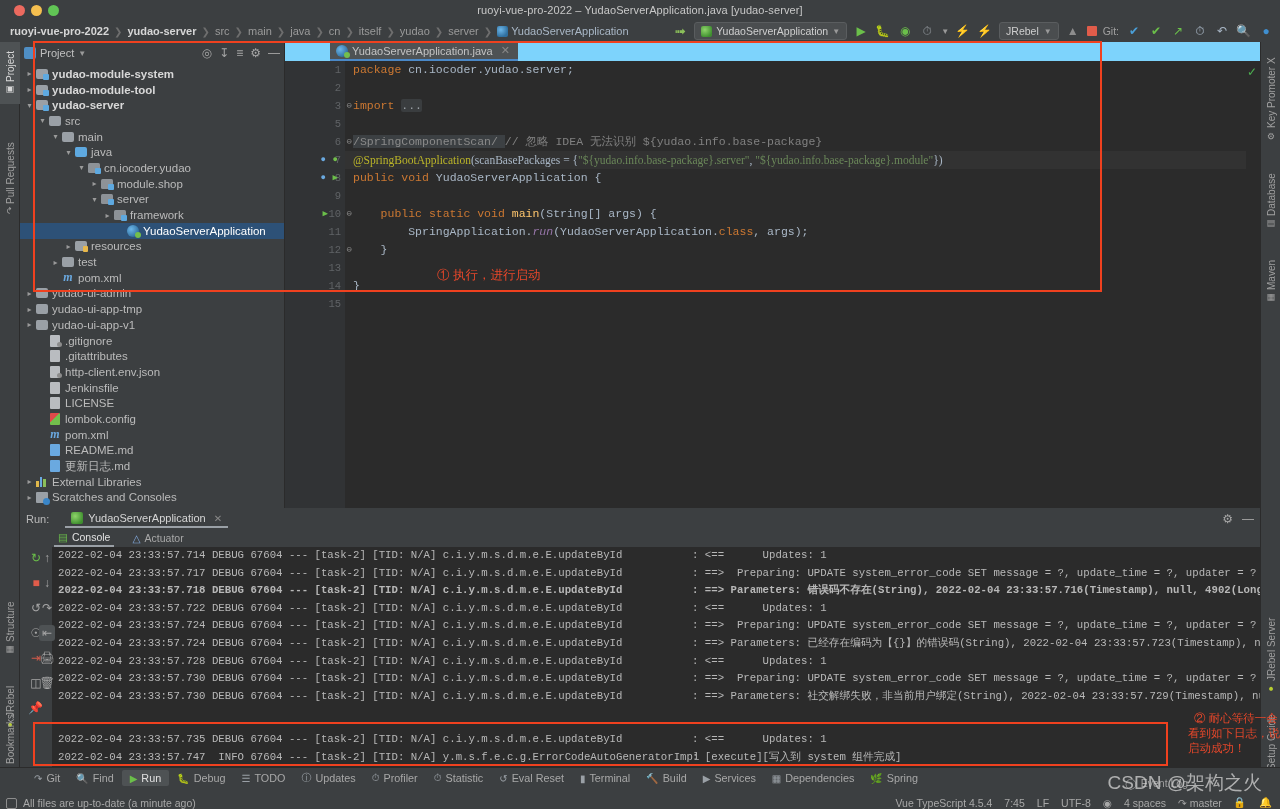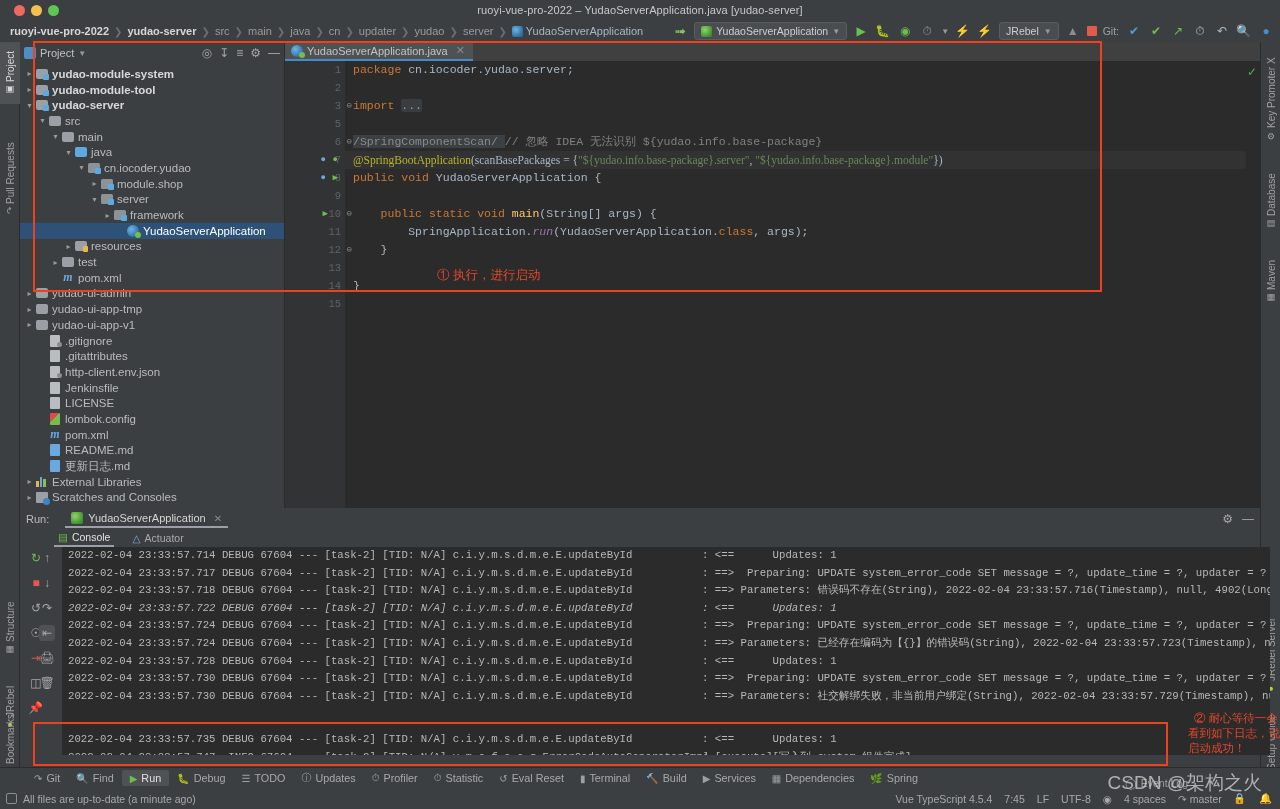--- a/index.html
+++ b/index.html
@@ -130,21 +130,21 @@
   .libico { width: 12px; height: 11px; display:flex; gap:1px; align-items:flex-end; }
   .libico i { width: 2.5px; background: #8bbf5a; display:block; }
   .libico i:nth-child(1){height:6px;background:#e0b84b}
   .libico i:nth-child(2){height:10px;background:#6aa9e0}
   .libico i:nth-child(3){height:8px;background:#8bbf5a}
   .scrico { width: 12px; height: 11px; background: #9aa0a6; border-radius: 1px; position:relative;}
   .scrico::after{content:'';position:absolute;right:-2px;bottom:-2px;width:7px;height:7px;border-radius:50%;background:#3a86c8;}
 
   
   .editor-wrap { position: absolute; top: 42px; left: 285px; width: 975px; height: 466px; background: #2b2b2b; }
-  .tabbar { height: 19px; background: #404040; display: flex; align-items: flex-end; }
+  .tabbar { height: 19px; background: #7dd3fc; display: flex; align-items: flex-end; padding-left: 45px; }
   .etab {
     height: 19px; display: flex; align-items: center; gap: 4px; padding: 0 8px 0 6px;
     font-size: 11px; color: #c3c3c3; background: #4e5254; border-bottom: 2px solid #4a88c7;
   }
   .etab .x { color: #888; font-size: 11px; margin-left: 4px; }
   .etab-ico { width: 12px; height: 12px; border-radius: 50%;
      background: radial-gradient(circle at 35% 35%, #6cb6e8 0%, #2f6f9f 75%); position: relative; }
   .etab-ico::after { content:''; position:absolute; right:-2px; bottom:-1px; width:6px; height:6px;
      border-radius:50%; background:#73bf4c; }
 
@@ -186,21 +186,21 @@
   .run-header .lab { color: #bbbbbb; }
   .run-tabpill {
     display: flex; align-items: center; gap: 5px; padding: 0 6px; height: 18px;
     border-bottom: 2px solid #9aa0a6; color: #d6d6d6;
   }
   .run-hdr-right { margin-left: auto; display: flex; gap: 9px; padding-right: 6px; align-items: center; }
   .run-tabs2 { height: 17px; display: flex; align-items: center; gap: 14px; padding-left: 34px; font-size: 10.5px; }
   .rt { display: flex; align-items: center; gap: 4px; color: #a8a8a8; padding: 0 4px 2px 4px; }
   .rt.sel { color: #e0e0e0; border-bottom: 2px solid #9aa0a6; }
   .console {
-    position: absolute; top: 39px; left: 42px; width: 1208px; height: 208px;
+    position: absolute; top: 39px; left: 32px; width: 1208px; height: 263px;
     background: #2b2b2b; overflow: hidden;
   }
   .logline {
     height: 17.6px; line-height: 17.6px; font-family: "Liberation Mono", monospace;
     font-size: 10.7px; color: #b8b8b8; white-space: pre; padding-left: 6px;
   }
   .console-icons {
     position: absolute; top: 39px; left: 0; width: 32px; height: 220px; background: #3c3f41;
     display: flex; flex-direction: column; align-items: center; padding-top: 3px; gap: 9px;
   }
@@ -214,21 +214,21 @@
     background: #3c3f41; display: flex; align-items: center; gap: 0px; padding-left: 26px;
     font-size: 10.8px; color: #a8a8a8; border-top: 1px solid #2b2b2b;
   }
   .bb { display: flex; align-items: center; gap: 4px; padding: 2px 8px; white-space: nowrap; }
   .bb.sel { background: #4e5254; color: #e0e0e0; border-radius: 2px; }
   .bb .g { color: #9aa0a6; font-size: 10px; }
 
   
   .statusbar {
     position: absolute; top: 788px; left: 0; width: 1280px; height: 21px;
-    background: #3c3f41; display: flex; align-items: center; font-size: 10.5px; color: #a8a8a8;
+    background: #3c3f41; display: flex; align-items: flex-end; font-size: 10.5px; color: #a8a8a8;
   }
   .sb-left { display: flex; align-items: center; gap: 6px; padding-left: 6px; }
   .sb-right { margin-left: auto; display: flex; align-items: center; gap: 12px; padding-right: 8px; }
   .sb-box { width: 11px; height: 11px; border: 1px solid #8d8d8d; border-radius: 2px; }
 
   .watermark {
     position: absolute; right: 18px; top: 770px; font-size: 19px; color: #cfcfcf;
     opacity: .78; font-family: "Liberation Sans", sans-serif; white-space: nowrap;
     pointer-events: none;
   }
@@ -258,21 +258,21 @@
       <span class="crumb bold">yudao-server</span>
       <span class="sep">❯</span>
       <span class="crumb dim">src</span>
       <span class="sep">❯</span>
       <span class="crumb dim">main</span>
       <span class="sep">❯</span>
       <span class="crumb dim">java</span>
       <span class="sep">❯</span>
       <span class="crumb dim">cn</span>
       <span class="sep">❯</span>
-      <span class="crumb dim">updater</span>
+      <span class="crumb dim">itself</span>
       <span class="sep">❯</span>
       <span class="crumb dim">yudao</span>
       <span class="sep">❯</span>
       <span class="crumb dim">server</span>
       <span class="sep">❯</span>
       <span class="crumb"><span class="crumb-icon"></span><span>YudaoServerApplication</span></span>
     </div>
 
     <div class="tb-right">
       <span class="ic" style="color:#8bbf5a;font-size:14px;">➟</span>
@@ -676,22 +676,22 @@
       <span class="cbtn">↺</span>
       <span class="cbtn">☉</span>
       <span class="cbtn" style="color:#d05a4a;">⇥</span>
       <span class="cbtn">◫</span>
       <span class="cbtn">📌</span>
     </div>
 
     <div class="console" id="console">
         <div class="logline" style="position: relative;"><span>2022-02-04 23:33:57.714 DEBUG 67604 --- [task-2] [TID: N/A] c.i.y.m.s.d.m.e.E.updateById</span><span style="position: absolute; left: 640px;">: &lt;==      Updates: 1</span></div>
         <div class="logline" style="position: relative;"><span>2022-02-04 23:33:57.717 DEBUG 67604 --- [task-2] [TID: N/A] c.i.y.m.s.d.m.e.E.updateById</span><span style="position: absolute; left: 640px;">: ==&gt;  Preparing: UPDATE system_error_code SET message = ?, update_time = ?, updater = ?</span></div>
-        <div class="logline" style="position: relative;"><span>2022-02-04 23:33:57.718 DEBUG 67604 --- [task-2] [TID: N/A] c.i.y.m.s.d.m.e.E.updateById</span><span style="position: absolute; left: 640px;">: ==&gt; Parameters: 错误码不存在(String), 2022-02-04 23:33:57.716(Timestamp), null, 4902(Long</span></div>
-        <div class="logline" style="position: relative; font-style: italic;"><span>2022-02-04 23:33:57.722 DEBUG 67604 --- [task-2] [TID: N/A] c.i.y.m.s.d.m.e.E.updateById</span><span style="position: absolute; left: 640px;">: &lt;==      Updates: 1</span></div>
+        <div class="logline" style="position: relative; font-weight: bold;"><span>2022-02-04 23:33:57.718 DEBUG 67604 --- [task-2] [TID: N/A] c.i.y.m.s.d.m.e.E.updateById</span><span style="position: absolute; left: 640px;">: ==&gt; Parameters: 错误码不存在(String), 2022-02-04 23:33:57.716(Timestamp), null, 4902(Long</span></div>
+        <div class="logline" style="position: relative;"><span>2022-02-04 23:33:57.722 DEBUG 67604 --- [task-2] [TID: N/A] c.i.y.m.s.d.m.e.E.updateById</span><span style="position: absolute; left: 640px;">: &lt;==      Updates: 1</span></div>
         <div class="logline" style="position: relative;"><span>2022-02-04 23:33:57.724 DEBUG 67604 --- [task-2] [TID: N/A] c.i.y.m.s.d.m.e.E.updateById</span><span style="position: absolute; left: 640px;">: ==&gt;  Preparing: UPDATE system_error_code SET message = ?, update_time = ?, updater = ?</span></div>
         <div class="logline" style="position: relative;"><span>2022-02-04 23:33:57.724 DEBUG 67604 --- [task-2] [TID: N/A] c.i.y.m.s.d.m.e.E.updateById</span><span style="position: absolute; left: 640px;">: ==&gt; Parameters: 已经存在编码为【{}】的错误码(String), 2022-02-04 23:33:57.723(Timestamp), nu</span></div>
         <div class="logline" style="position: relative;"><span>2022-02-04 23:33:57.728 DEBUG 67604 --- [task-2] [TID: N/A] c.i.y.m.s.d.m.e.E.updateById</span><span style="position: absolute; left: 640px;">: &lt;==      Updates: 1</span></div>
         <div class="logline" style="position: relative;"><span>2022-02-04 23:33:57.730 DEBUG 67604 --- [task-2] [TID: N/A] c.i.y.m.s.d.m.e.E.updateById</span><span style="position: absolute; left: 640px;">: ==&gt;  Preparing: UPDATE system_error_code SET message = ?, update_time = ?, updater = ?</span></div>
         <div class="logline" style="position: relative;"><span>2022-02-04 23:33:57.730 DEBUG 67604 --- [task-2] [TID: N/A] c.i.y.m.s.d.m.e.E.updateById</span><span style="position: absolute; left: 640px;">: ==&gt; Parameters: 社交解绑失败，非当前用户绑定(String), 2022-02-04 23:33:57.729(Timestamp), nu</span></div>
         <div class="logline" style="position: relative; margin-top: 26px;"><span>2022-02-04 23:33:57.735 DEBUG 67604 --- [task-2] [TID: N/A] c.i.y.m.s.d.m.e.E.updateById</span><span style="position: absolute; left: 640px;">: &lt;==      Updates: 1</span></div>
         <div class="logline" style="position: relative;"><span>2022-02-04 23:33:57.747  INFO 67604 --- [task-2] [TID: N/A] y.m.s.f.e.c.g.ErrorCodeAutoGeneratorImpl</span><span style="position: absolute; left: 640px;">: [execute][写入到 system 组件完成]</span></div>
         <div class="logline" style="position: relative;"><span>2022-02-04 23:33:57.923  INFO 67604 --- [registrationTask1] [TID: N/A] d.c.b.a.c.r.ApplicationRegistrator</span><span style="position: absolute; left: 640px;">: Application registered public as 9f5aeb535357</span></div>
       </div>
 

